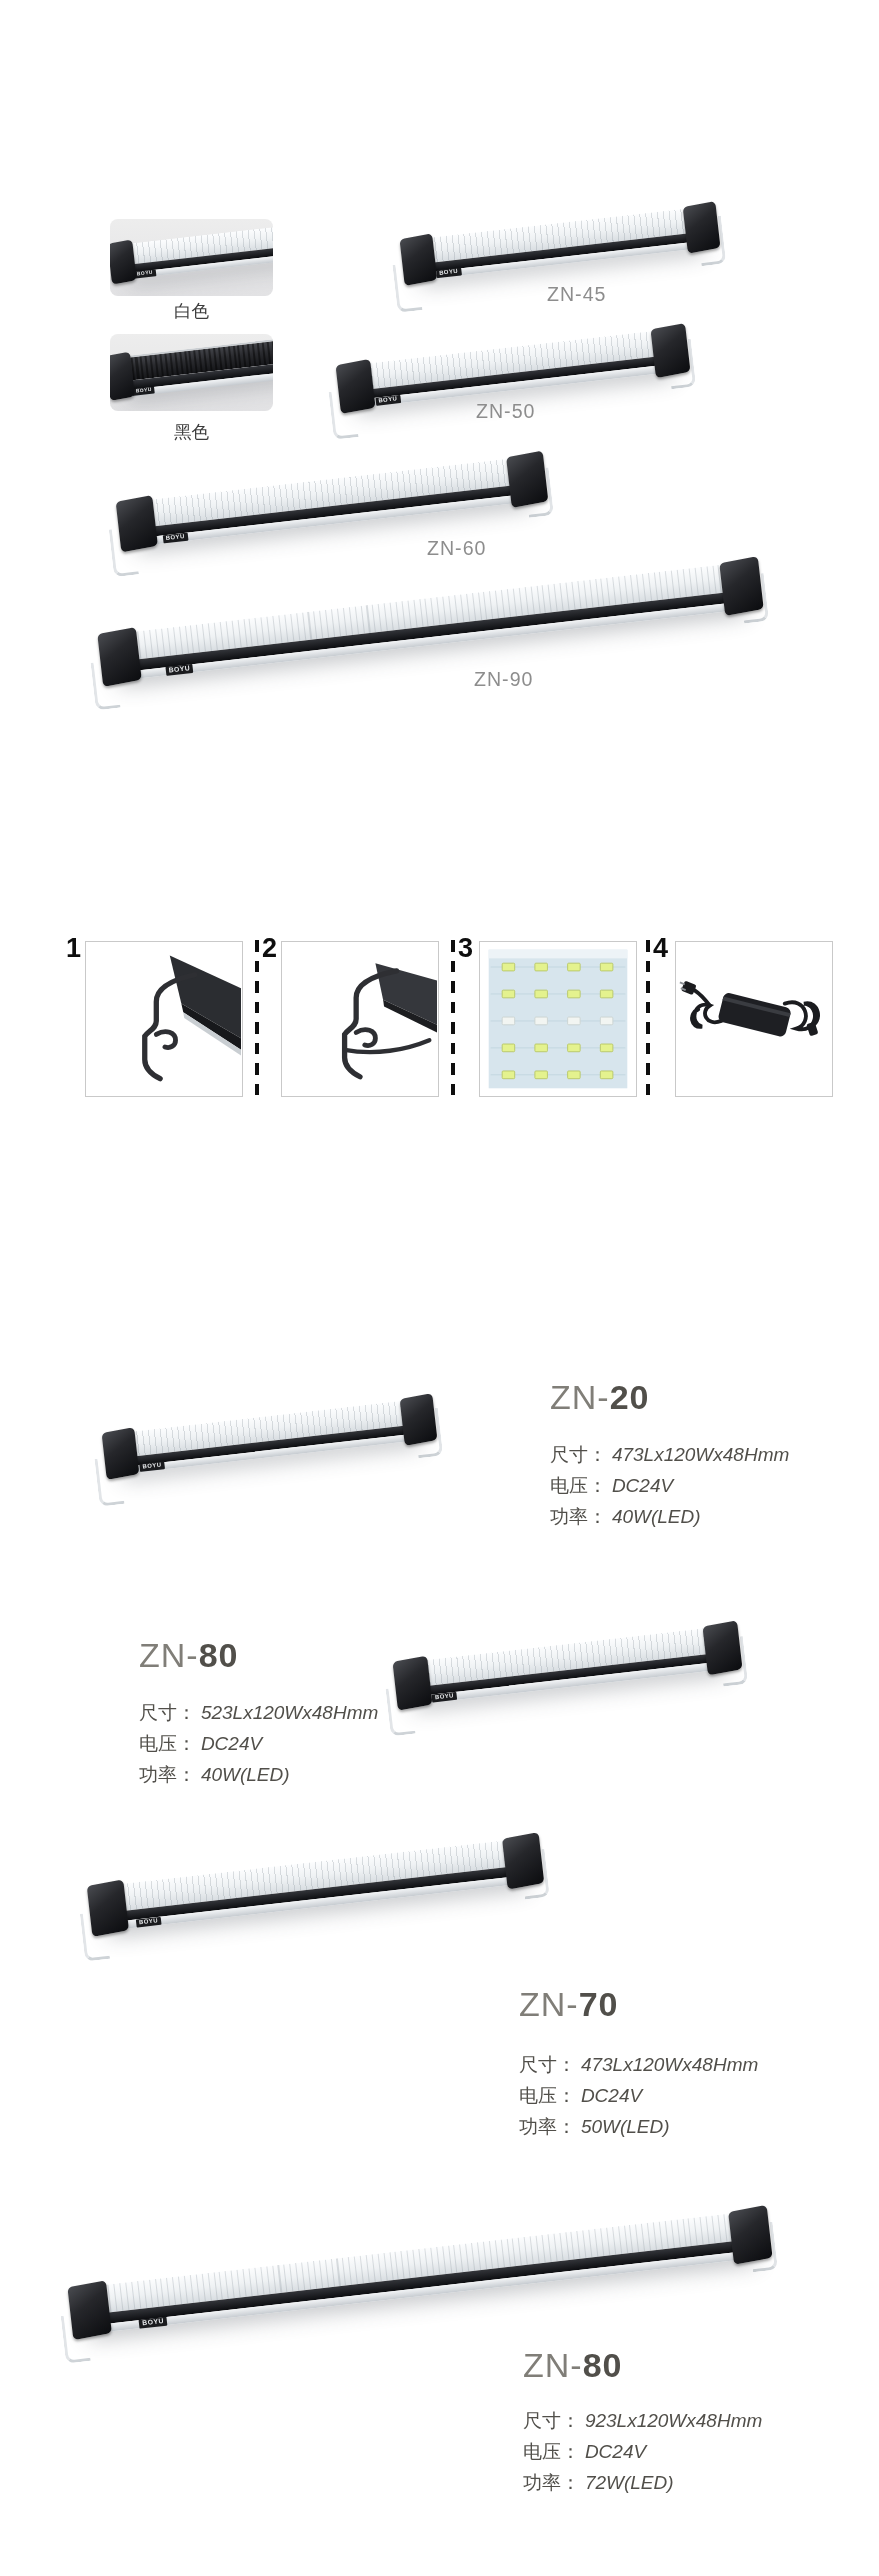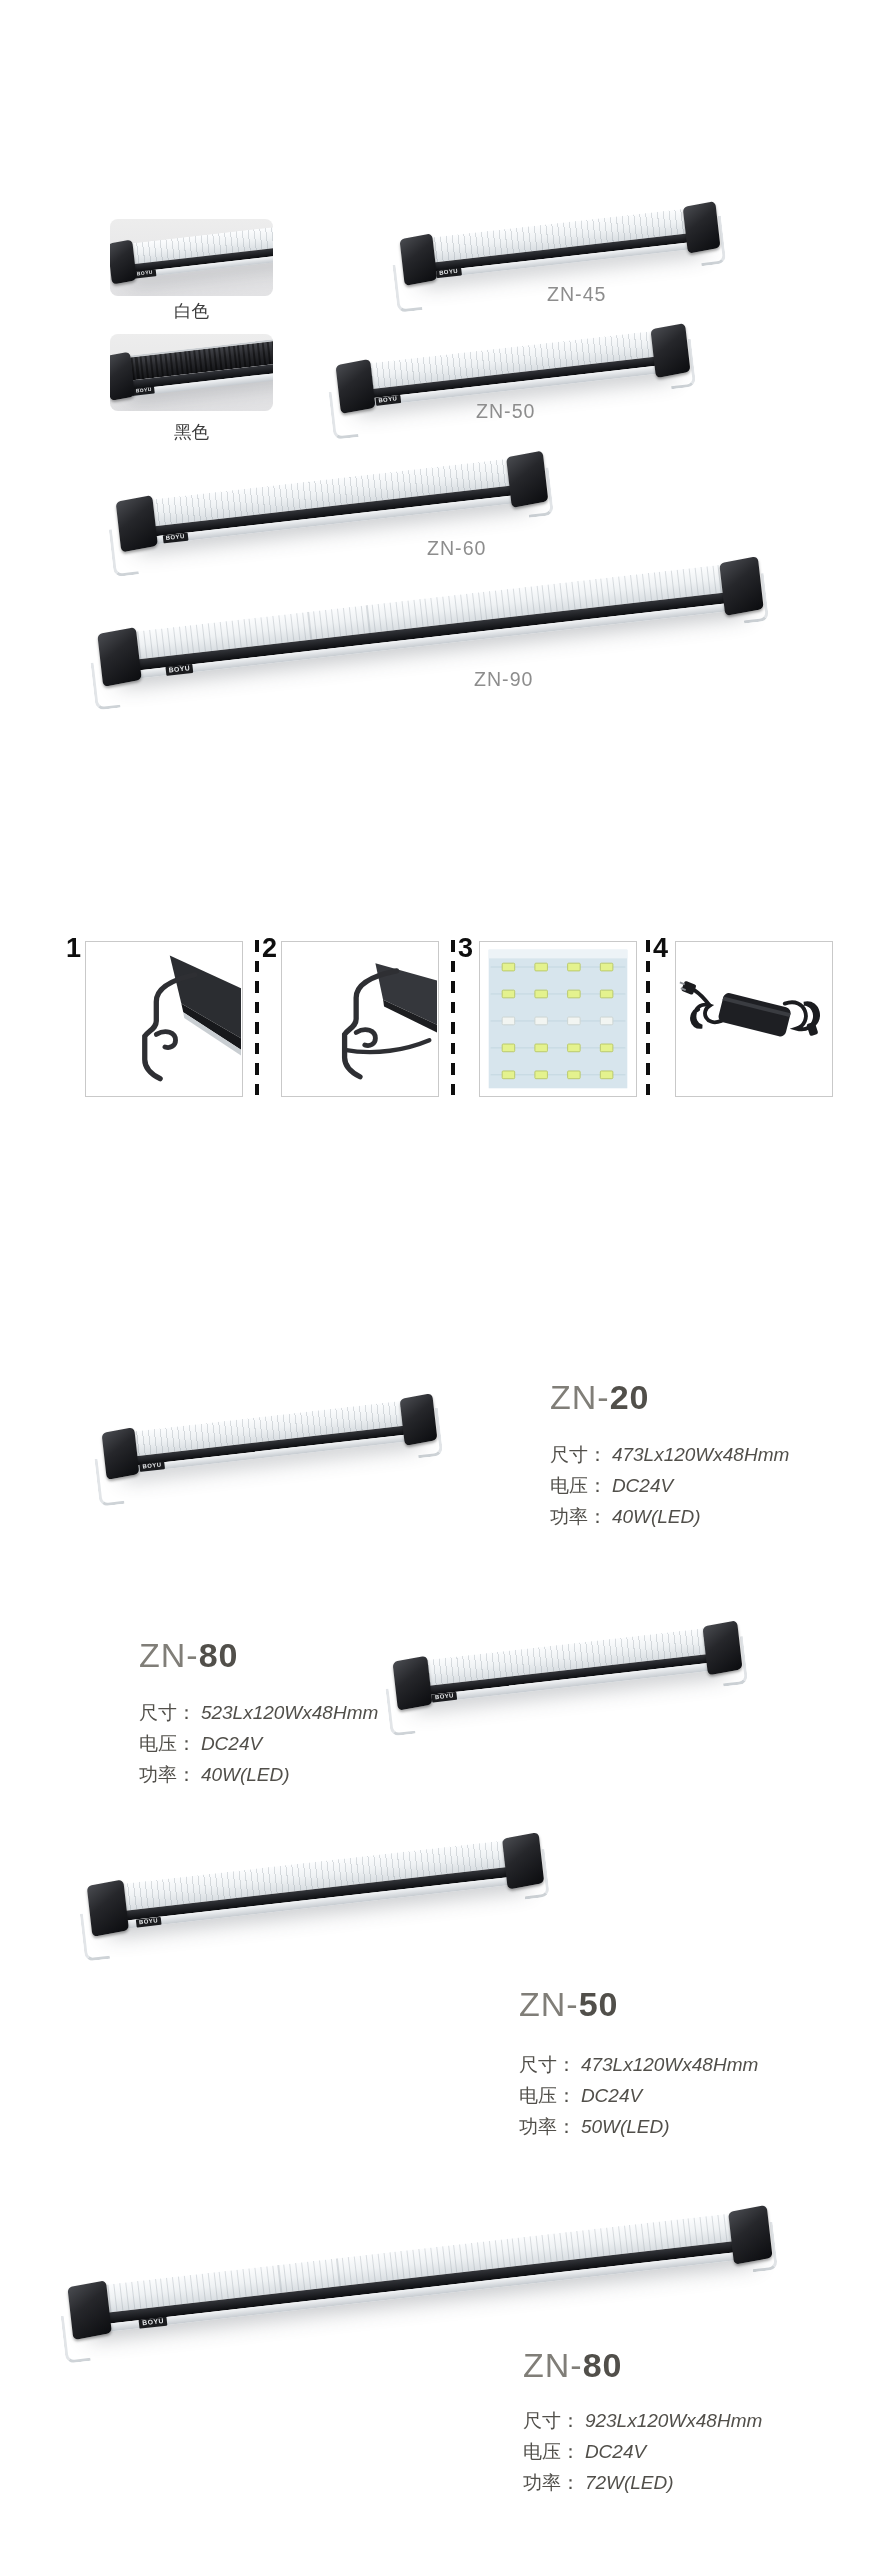--- a/index.html
+++ b/index.html
@@ -319,21 +319,21 @@
         <div class="lband"></div>
         <div class="lbase">
             <span class="brand">BOYU</span>
           </div>
       </div>
       <div class="cap cap-l"></div>
       <div class="cap cap-r"></div>
     </div>
   </div>
   <div class="ptitle" style="left:519px;top:1987px;">
-    <span class="pfx">ZN-</span><span class="num">50</span>
+    <span class="pfx">ZN-</span><span class="num">70</span>
   </div>
   <div class="specs" style="left:519px;top:2049px;">
     <div class="srow">
       <span>尺寸：</span>
       <span class="svalue">473Lx120Wx48Hmm</span>
     </div>
     <div class="srow">
       <span>电压：</span>
       <span class="svalue">DC24V</span>
     </div>

